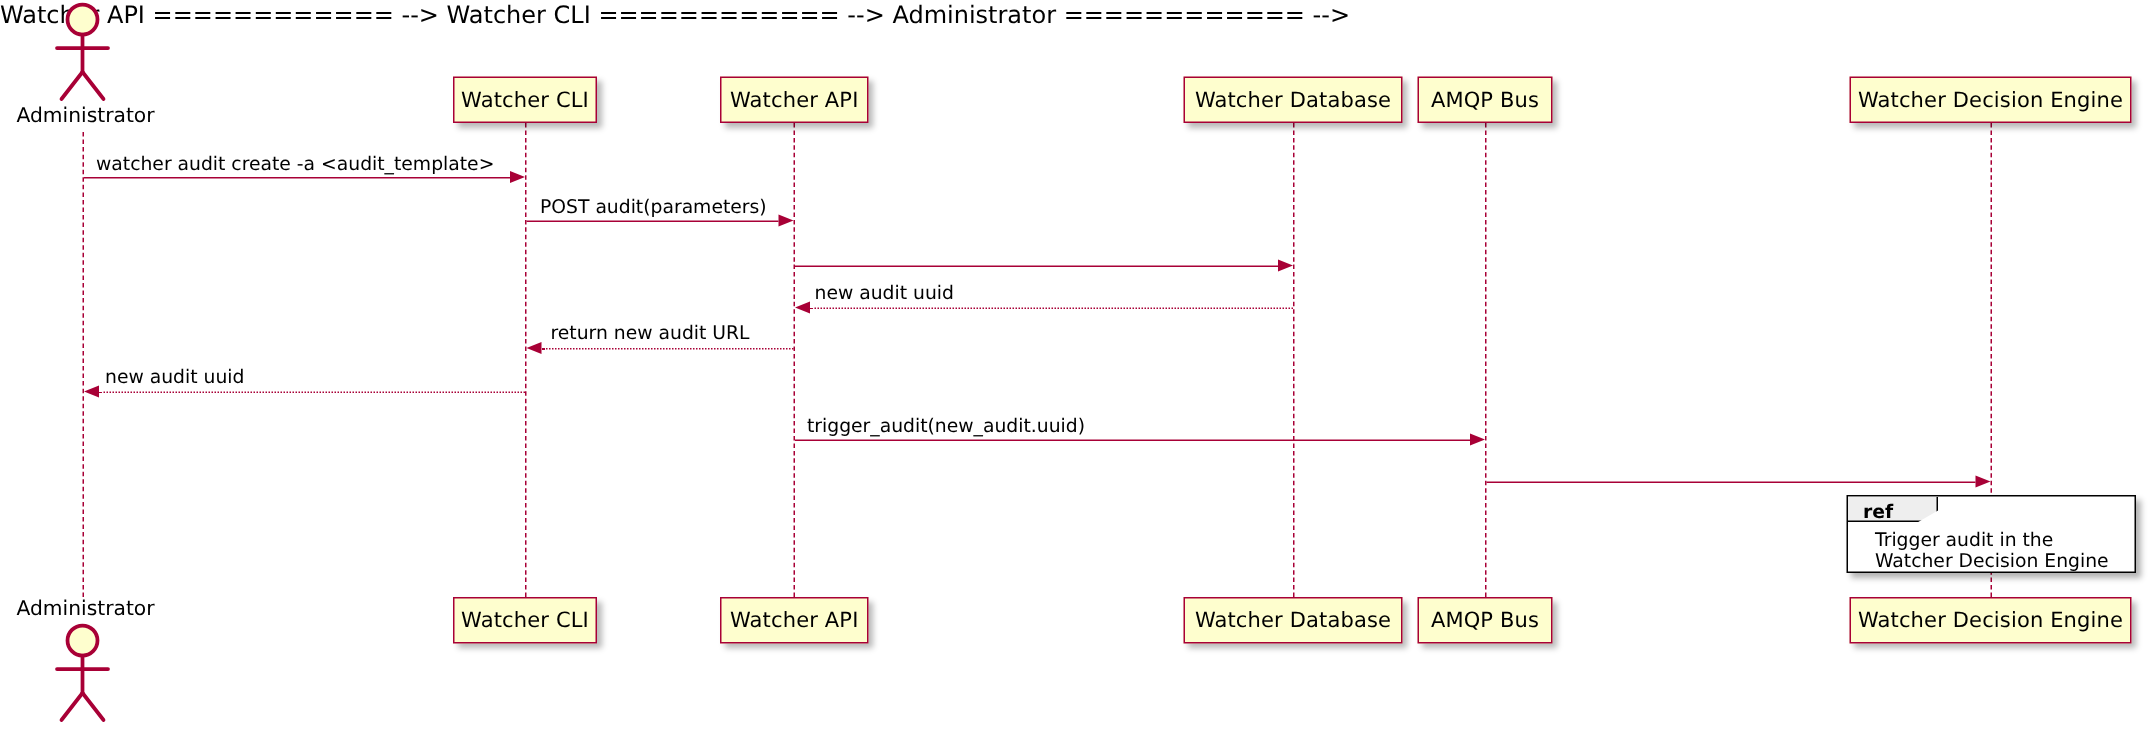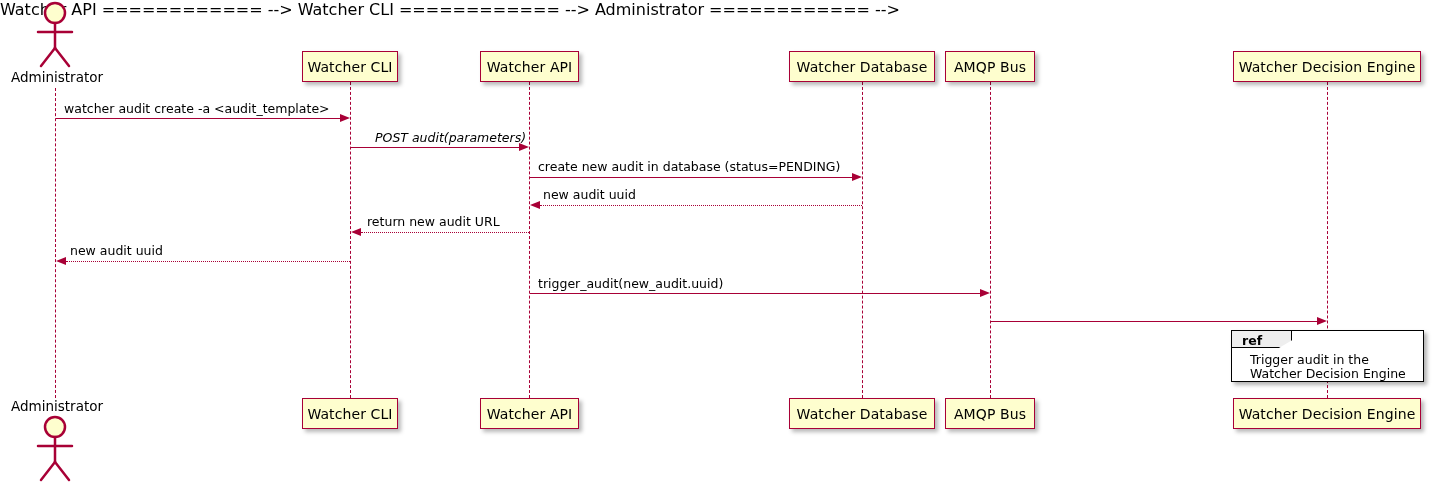--- a/index.html
+++ b/index.html
@@ -170,26 +170,25 @@
   <div class="participant" style="left:1233px; top:398px; width:188px; height:31px;">Watcher Decision Engine</div>
 
   
   <div class="msg-line" style="left:56px; top:118px; width:284px;"></div>
   <div class="arrowhead right" style="left:340px; top:113.5px;"></div>
   <div class="msg-label" style="left:64px; top:103px;">watcher audit create -a &lt;audit_template&gt;</div>
 
   
   <div class="msg-line" style="left:351px; top:147px; width:168px;"></div>
   <div class="arrowhead right" style="left:519px; top:142.5px;"></div>
-  <div class="msg-label" style="left:375px; top:132px;font-style:italic;">POST audit(parameters)</div>
+  <div class="msg-label" style="left:360px; top:132px;">POST audit(parameters)</div>
 
   
   <div class="msg-line" style="left:530px; top:177px; width:322px;"></div>
   <div class="arrowhead right" style="left:852px; top:172.5px;"></div>
-  <div class="msg-label" style="left:538px; top:161px;">create new audit in database (status=PENDING)</div>
 
    Watcher API ============ --&gt;
   <div class="msg-line dotted" style="left:540px; top:205px; width:322px;"></div>
   <div class="arrowhead left" style="left:530px; top:200.5px;"></div>
   <div class="msg-label" style="left:543px; top:189px;">new audit uuid</div>
 
    Watcher CLI ============ --&gt;
   <div class="msg-line dotted" style="left:361px; top:232px; width:168px;"></div>
   <div class="arrowhead left" style="left:351px; top:227.5px;"></div>
   <div class="msg-label" style="left:367px; top:216px;">return new audit URL</div>

